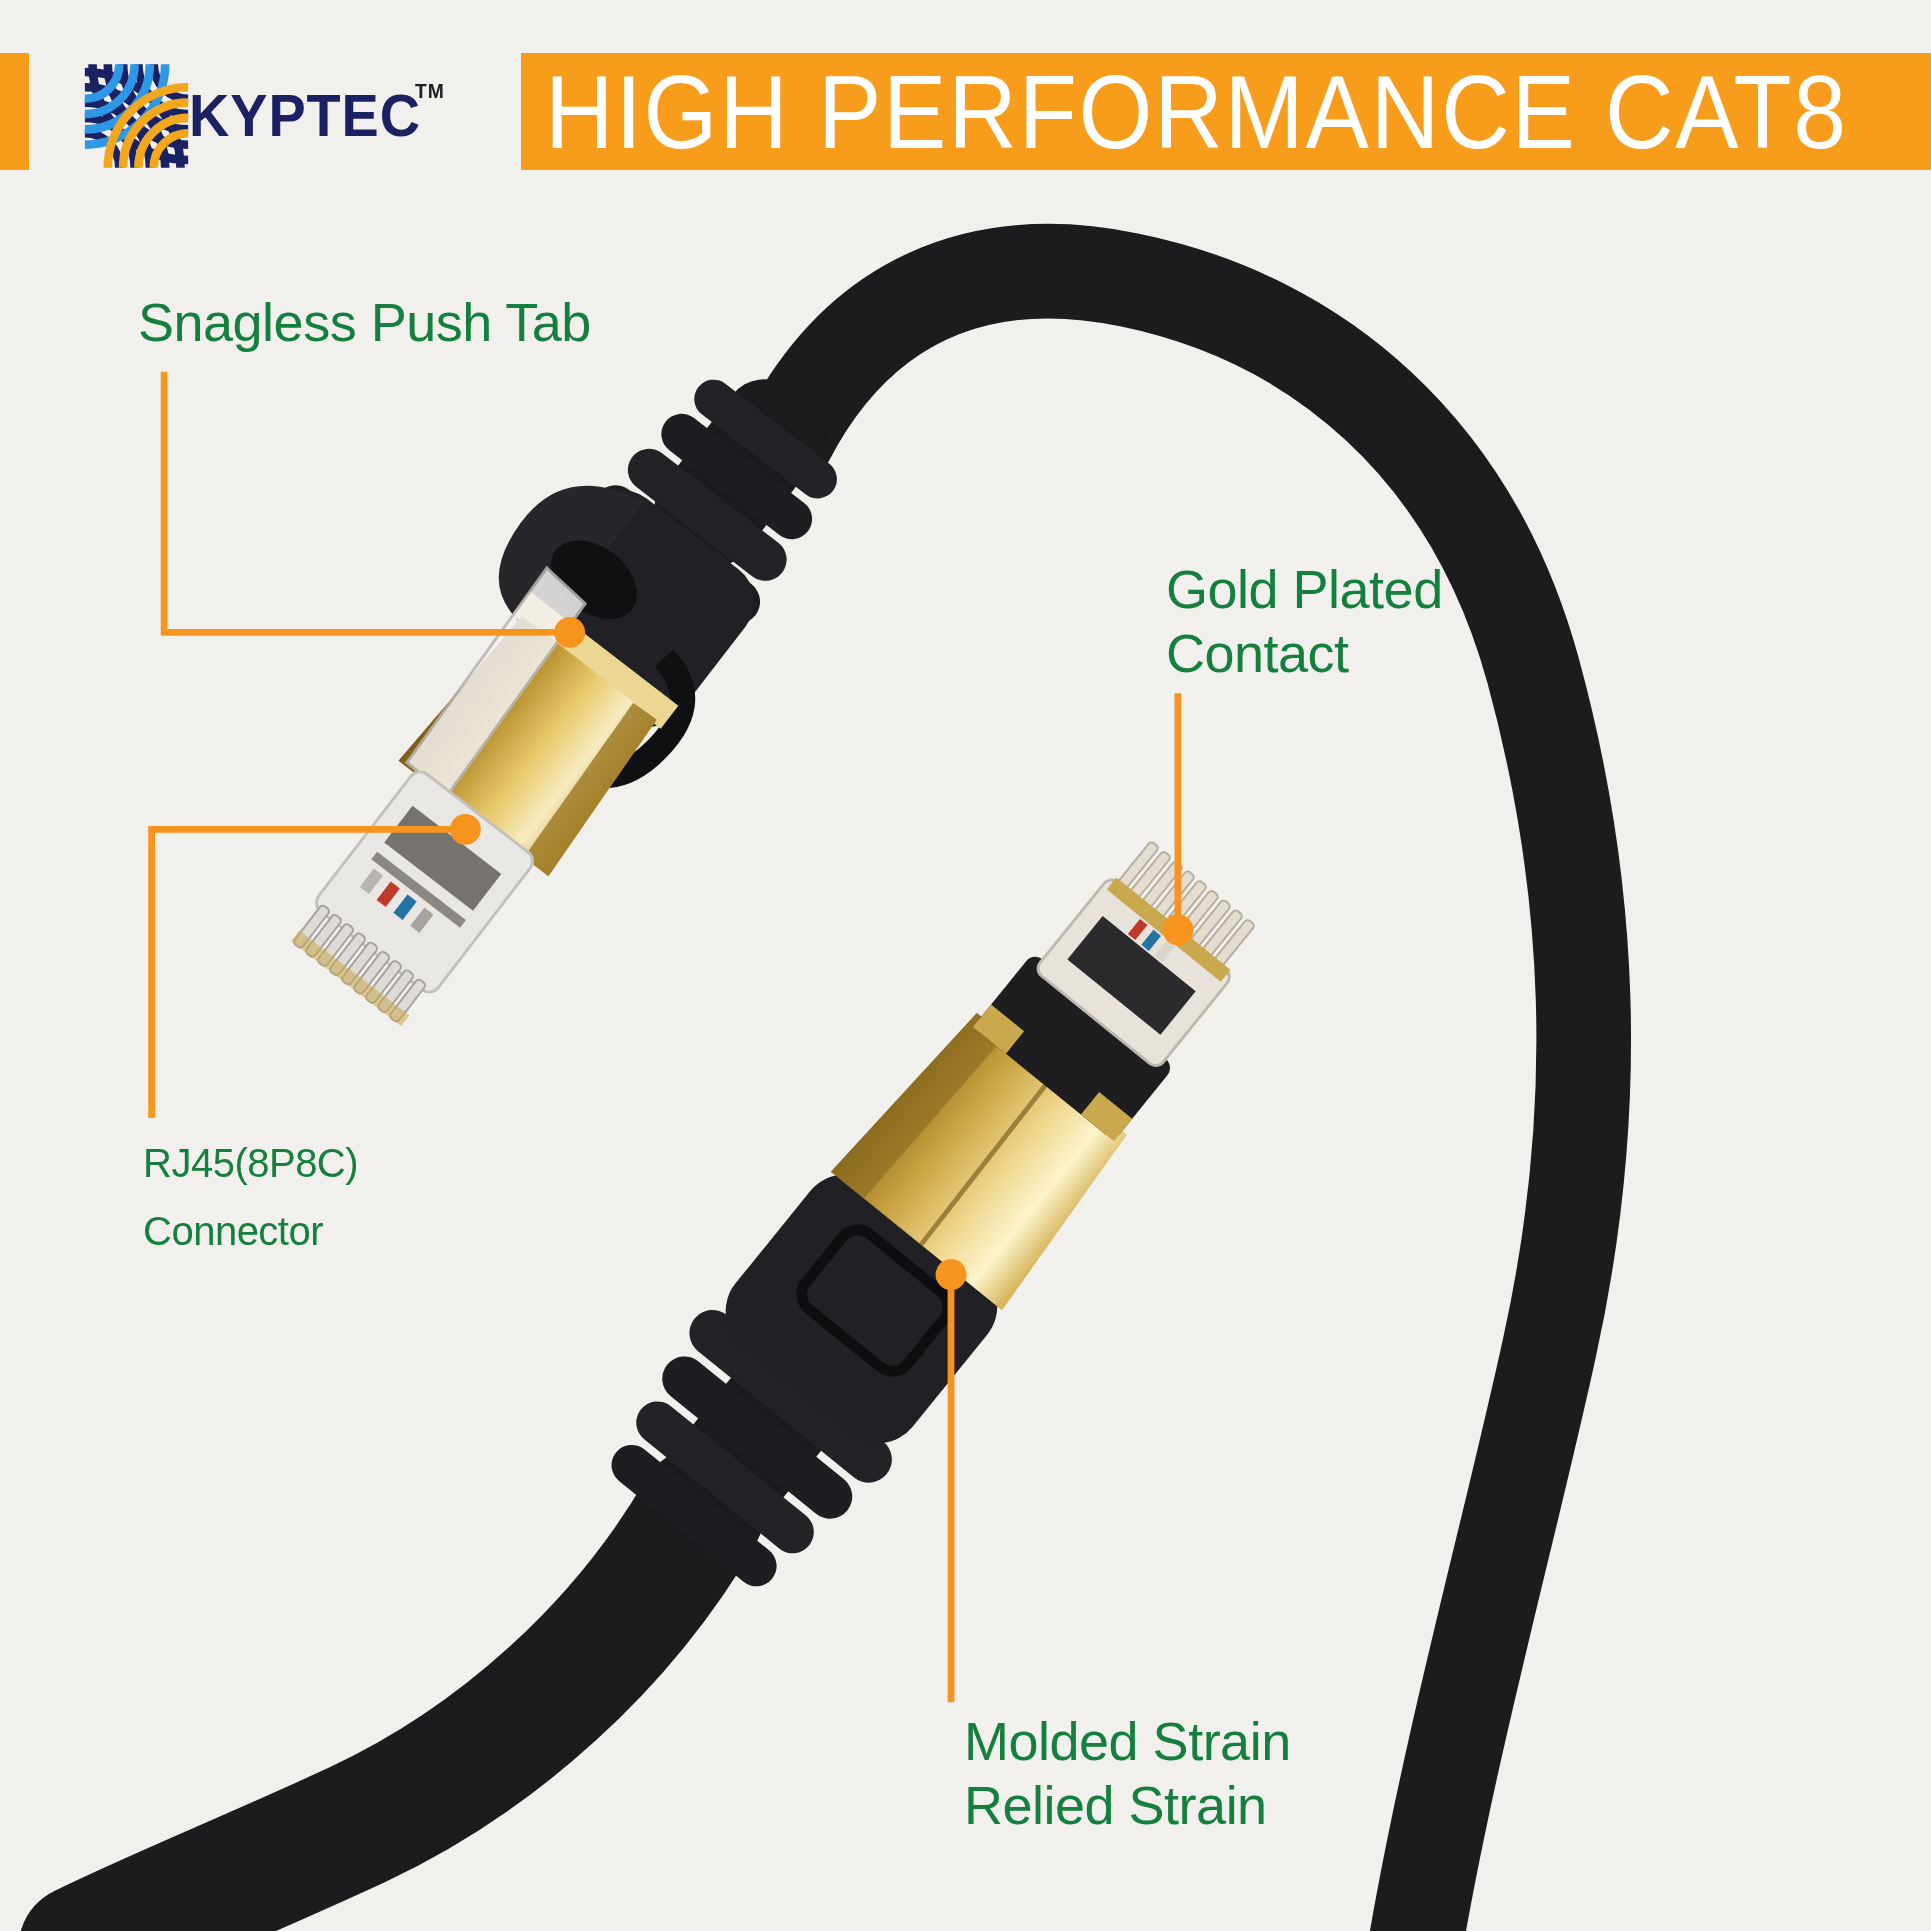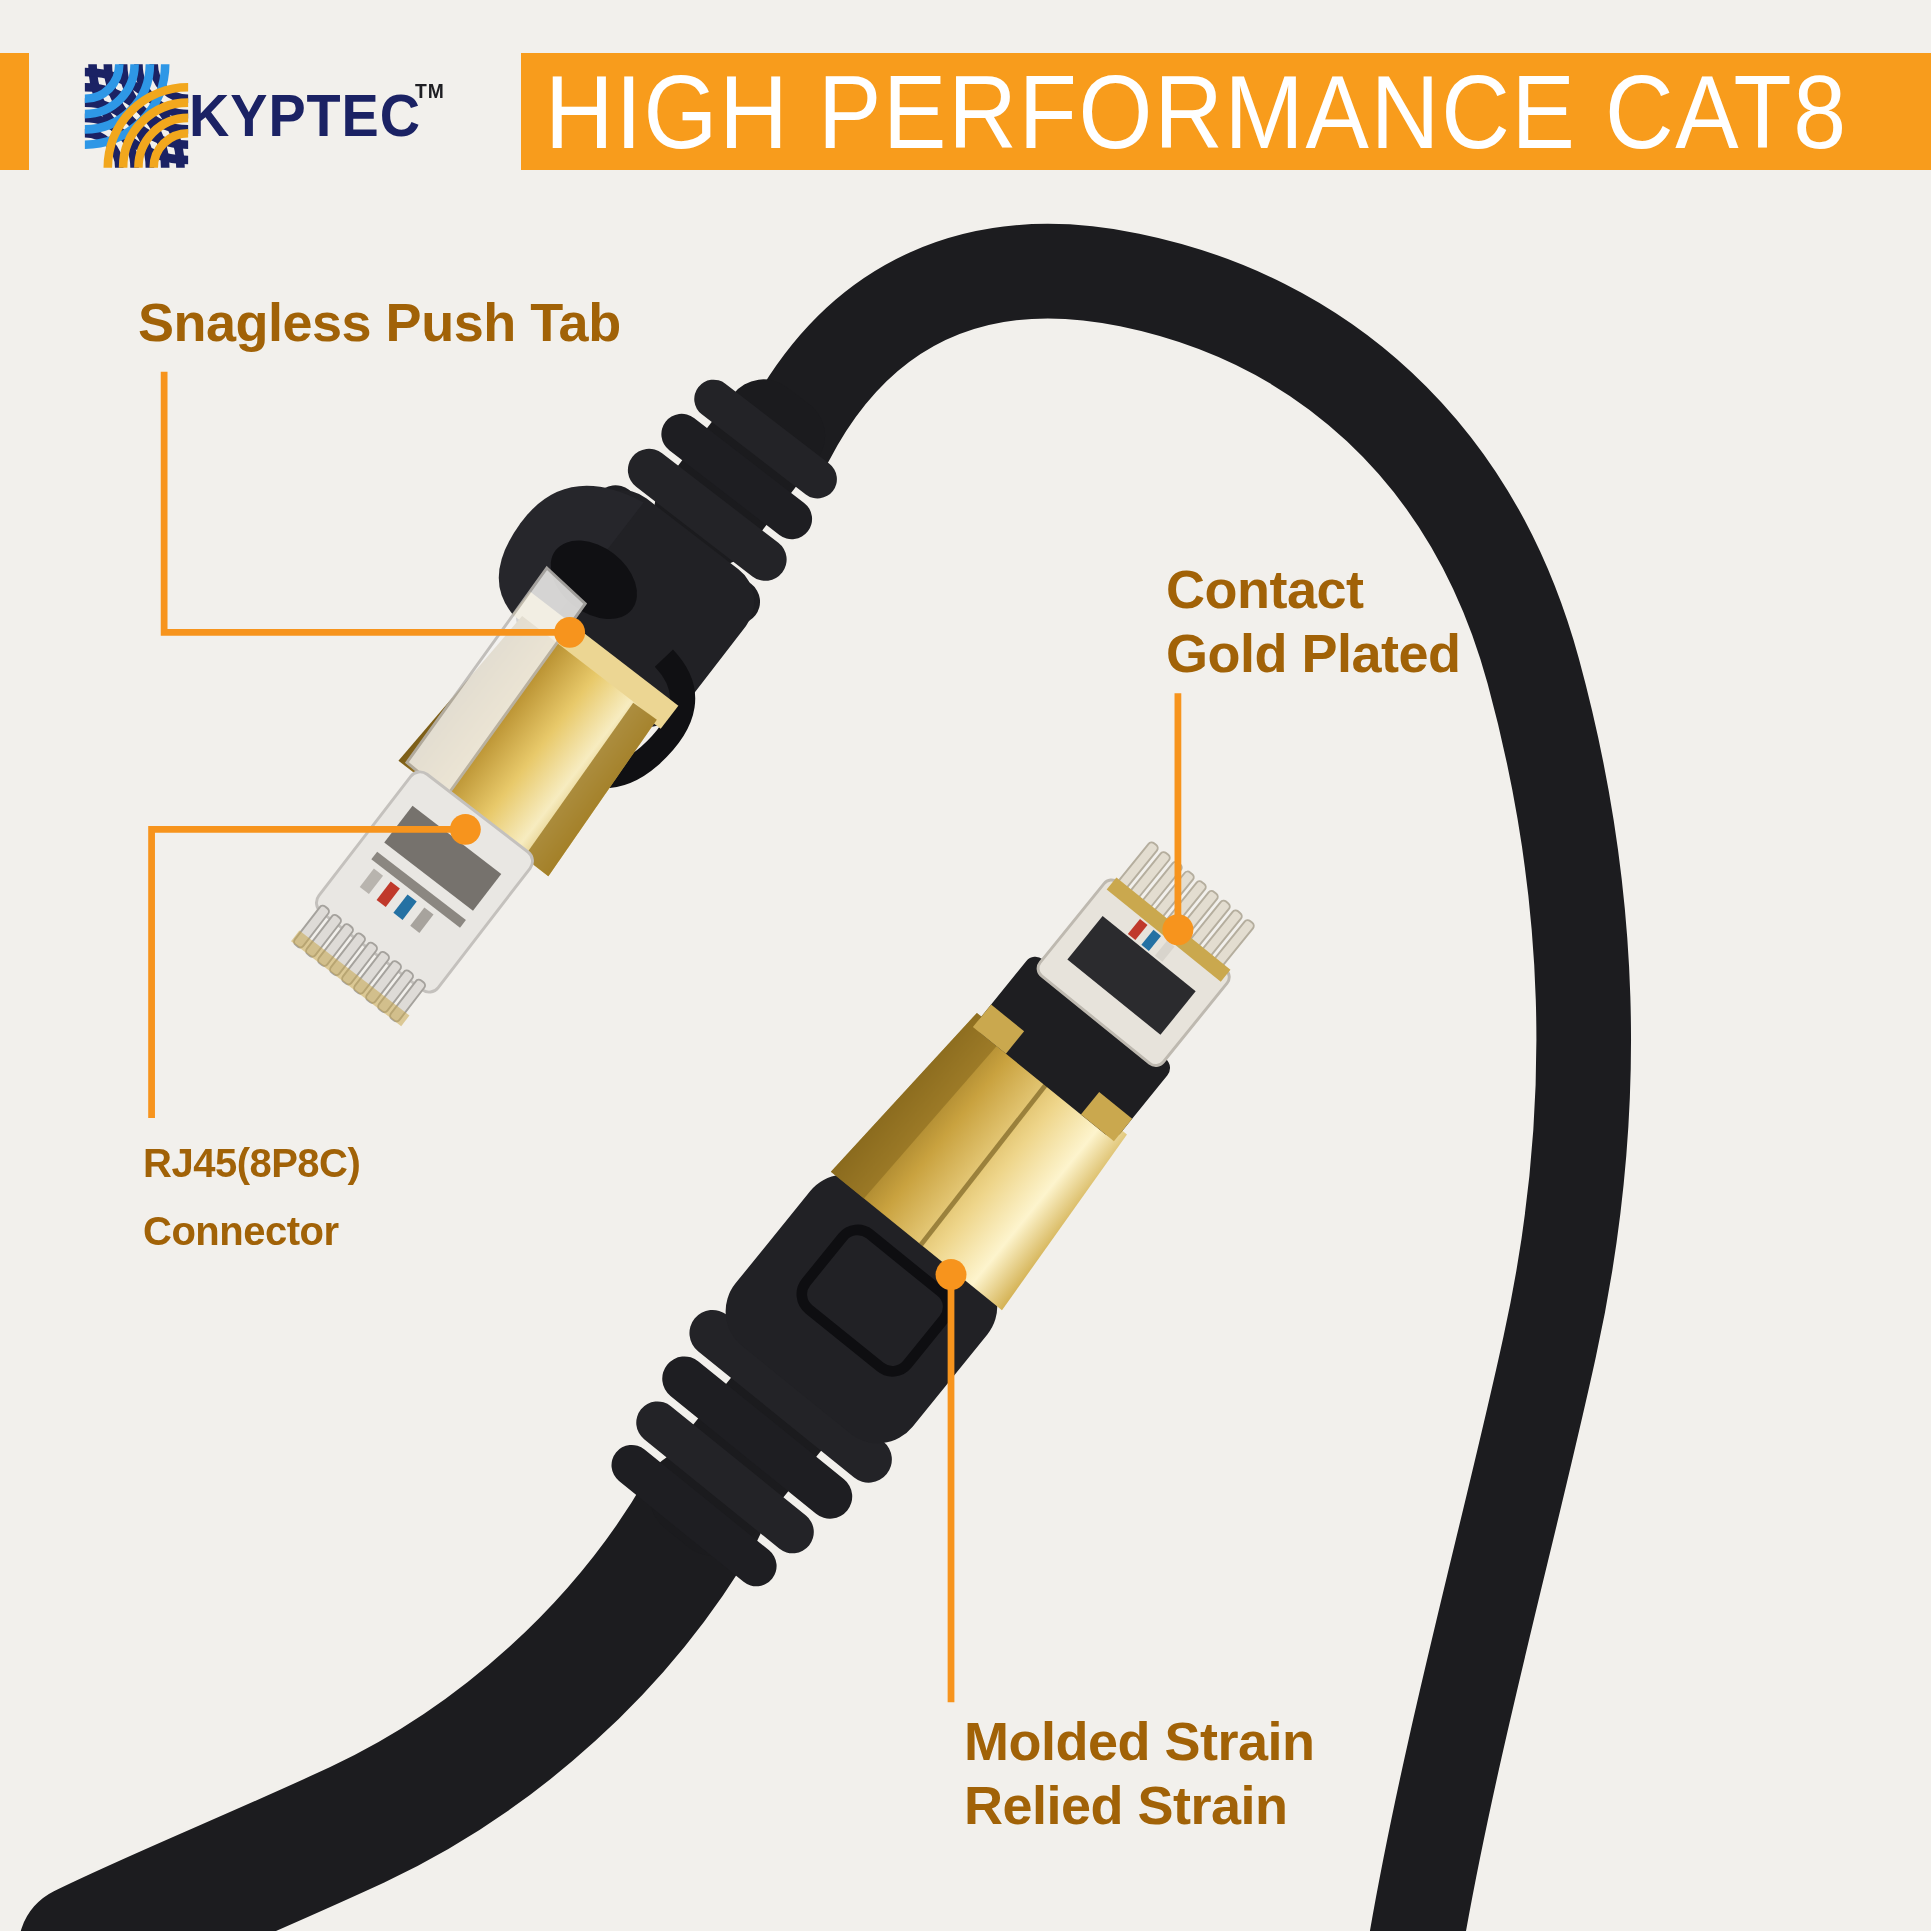--- a/index.html
+++ b/index.html
@@ -21,21 +21,21 @@
   .logo-mark { position:absolute; left:60px; top:39px; }
   .logo-word {
     position:absolute; left:189px; top:81px; font-size:60px; font-weight:700;
     color:#1b2264; letter-spacing:1px; white-space:nowrap;
     transform:scaleX(0.93); transform-origin:left top;
   }
   .logo-tm { position:absolute; left:415px; top:73px; font-size:19.3px; font-weight:700; color:#1e1e22; letter-spacing:1px;margin-top:8px; }
 
   
   .callout {
-    position:absolute; color:#a16207; font-weight:700; font-size:54px;
+    position:absolute; color:#15803d; font-weight:400; font-size:54px;
     line-height:64px; letter-spacing:-0.5px; white-space:nowrap;
   }
   .callout.snagless { left:138px; top:290px; }
   .callout.gold     { left:1166px; top:557px; }
   .callout.rj45     { left:143px; top:1129px; font-size:40px; line-height:68px; }
   .callout.boots    { left:932px; top:1709px;margin-left:32px; }
 </style>
 </head>
 <body>
 
@@ -216,22 +216,22 @@
   </svg>
 
   <div class="logo-word">KYPTEC</div>
   <div class="logo-tm">TM</div>
 
   <div class="callout snagless">
     <div>Snagless Push Tab</div>
   </div>
 
   <div class="callout gold">
+    <div>Gold Plated</div>
     <div>Contact</div>
-    <div>Gold Plated</div>
   </div>
 
   <div class="callout rj45">
     <div>RJ45(8P8C)</div>
     <div>Connector</div>
   </div>
 
   <div class="callout boots">
     <div>Molded Strain</div>
     <div>Relied Strain</div>

